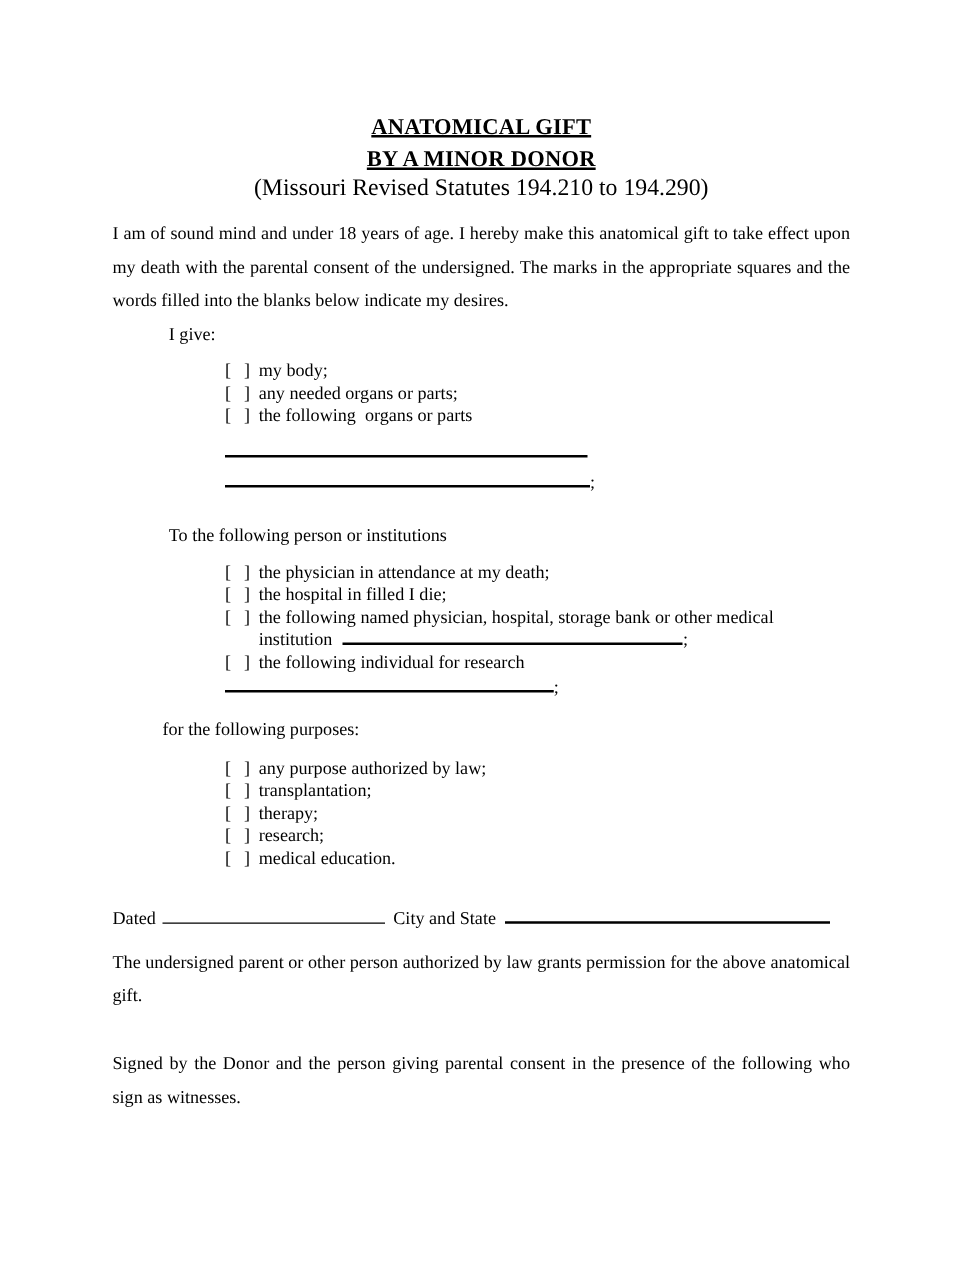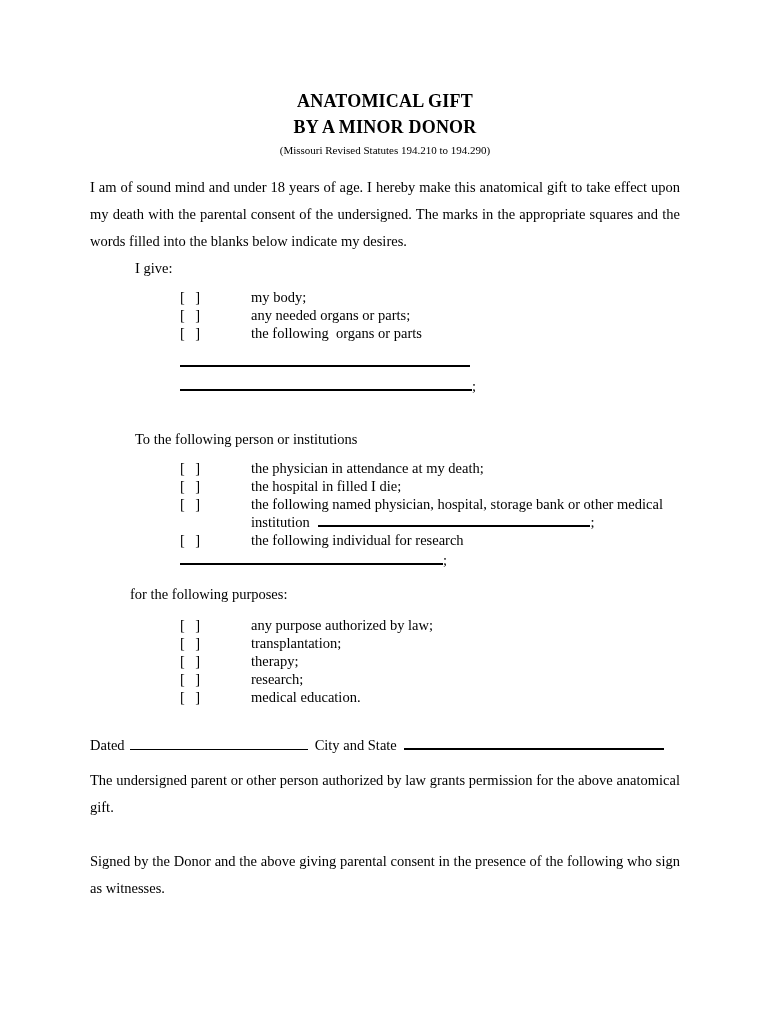--- a/index.html
+++ b/index.html
@@ -10,40 +10,40 @@
     height: 1024px;
     margin: 0 auto;
     background: #ffffff;
     color: #000000;
     font-family: "Liberation Serif", "DejaVu Serif", serif;
     font-size: 14.5px;
     padding: 88px 90px 0 90px;
     overflow: hidden;
   }
   .title { text-align: center; font-weight: 700; font-size: 18px; line-height: 26px; letter-spacing: 0.2px; }
-  .title .u { text-decoration-thickness: 1.5px; }
-  .subtitle { text-align: center; font-size: 11px; line-height: 21px; }
+  .title .u { text-decoration: underline; text-decoration-thickness: 1.5px; }
+  .subtitle { text-align: center; font-size: 19px; line-height: 21px; }
   .para { margin: 13px 0 0 0; text-align: justify; line-height: 27px; }
   .line27 { line-height: 27px; }
   .indent1 { margin-left: 45px; }
   .indent2 { margin-left: 90px; }
   .list { margin-left: 90px; line-height: 18px; }
   .mt6 { margin-top: 6px; }
   .mt8 { margin-top: 8px; }
   .mt10 { margin-top: 10px; margin-left: 40px; }
-  .mt18 { margin-top: 28px; }
+  .mt18 { margin-top: 18px; }
   .mt26 { margin-top: 26px; text-align: center; }
   .mt27 { margin-top: 27px; }
   .cb {
     display: inline-flex;
     justify-content: space-between;
     width: 20px;
     margin-right: 7px;
   }
-  .lbl { white-space: pre-wrap; margin-left: 44px; }
+  .lbl { white-space: pre-wrap; }
   .cont { padding-left: 27px; }
   .blank {
     display: inline-block;
     border-bottom: 1.5px solid #000;
     height: 13px;
     vertical-align: baseline;
   }
   .blank.thick { border-bottom-width: 2px; }
   .blank-row { margin-left: 90px; height: 24px; line-height: 24px; }
   .inline-row { display: flex; align-items: baseline; }
@@ -170,16 +170,16 @@
     <span class="gap4"></span>
     <span class="blank" style="width:178px"></span>
     <span class="gap6"></span>
     <span>City and State</span>
     <span class="gap6"></span>
     <span class="blank thick" style="width:260px"></span>
   </div>
 
   <p class="para mt8">The undersigned parent or other person authorized by law grants permission for the above anatomical gift.</p>
 
-  <p class="para mt27">Signed by the Donor and the above giving parental consent in the presence of the following who sign as witnesses.</p>
+  <p class="para mt27">Signed by the Donor and the person giving parental consent in the presence of the following who sign as witnesses.</p>
 
 
 </div>
 
 </body></html>

